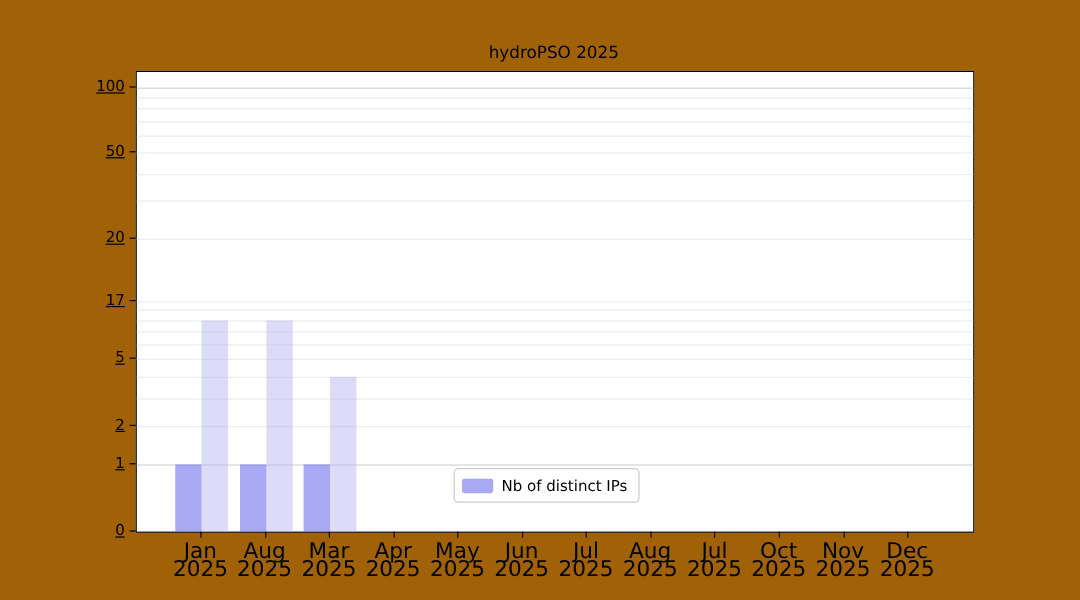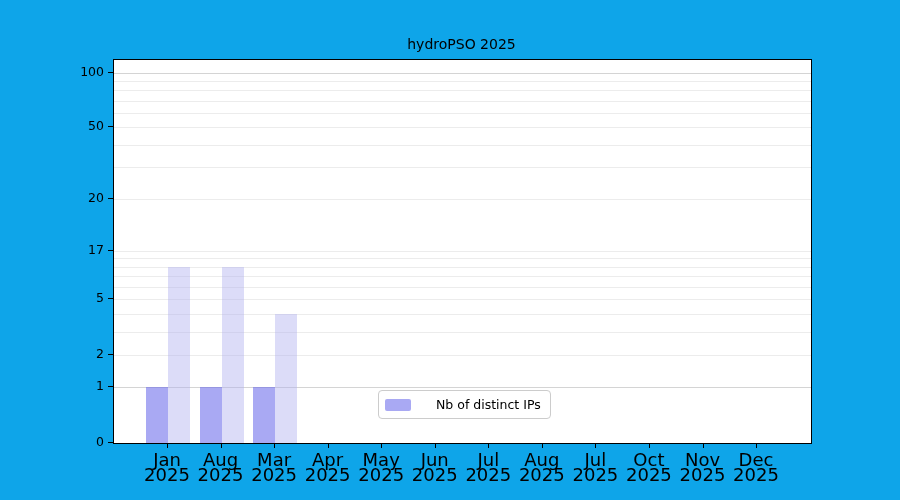--- a/index.html
+++ b/index.html
@@ -1,19 +1,19 @@
 <!DOCTYPE html>
 <html><head>
 <meta charset="utf-8">
 <style>
   html, body { margin: 0; padding: 0; background: #ffffff; }
   .figure {
     position: relative;
     width: 900px; height: 500px;
-    background: #0ea5e9;
+    background: #a16207;
     font-family: "DejaVu Sans", sans-serif;
     color: #000;
     overflow: hidden;
   }
   .chart-title {
     position: absolute;
     left: 113px; top: 36px; width: 697px; height: 20px;
     text-align: center;
     font-size: 14px;
     color: #000;
@@ -36,20 +36,21 @@
   }
   .ytick {
     position: absolute;
     width: 5px; height: 1px; background: #000;
   }
   .ytick-label {
     position: absolute;
     width: 60px; height: 16px; line-height: 16px;
     text-align: right;
     font-size: 12.5px;
+    text-decoration: underline;
   }
   .xtick {
     position: absolute;
     width: 1px; height: 5px; background: #000;
   }
   .xtick-label {
     position: absolute;
     width: 80px;
     text-align: center;
     font-size: 18px;
@@ -64,21 +65,21 @@
     border: 1px solid #cccccc;
     border-radius: 4px;
     padding: 6px 9px 6px 6px;
     display: flex;
     flex-direction: column;
     gap: 4px;
   }
   .legend-row {
     display: flex;
     align-items: center;
-    gap: 25px;
+    gap: 7px;
   }
   .legend-swatch {
     width: 26px; height: 12px;
     border-radius: 2px;
     display: inline-block;
   }
   .legend-label {
     font-size: 12.5px;
     color: #000;
     white-space: nowrap;

